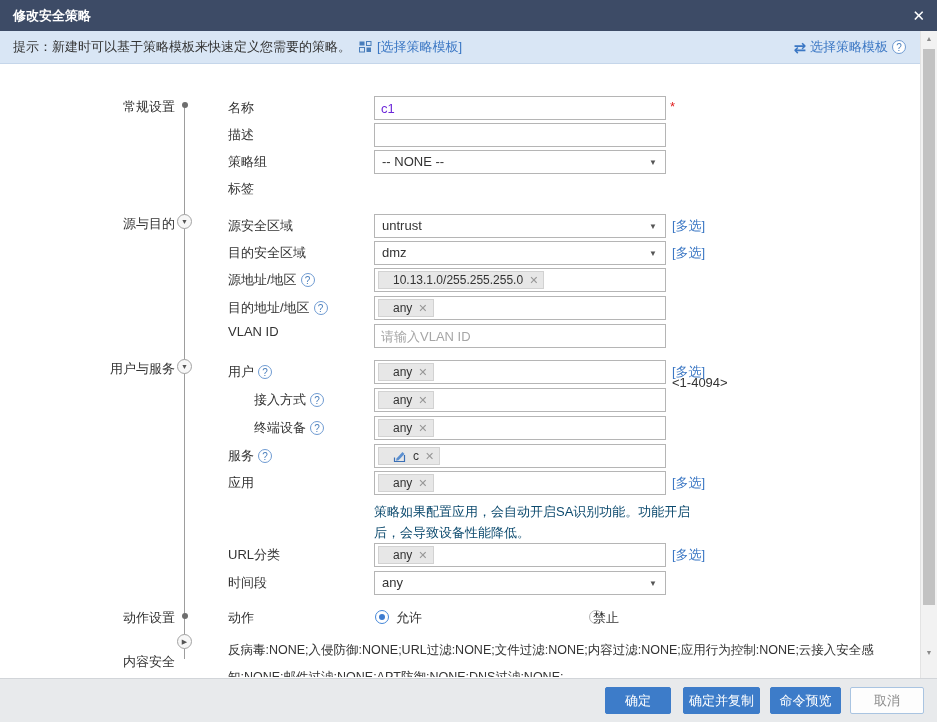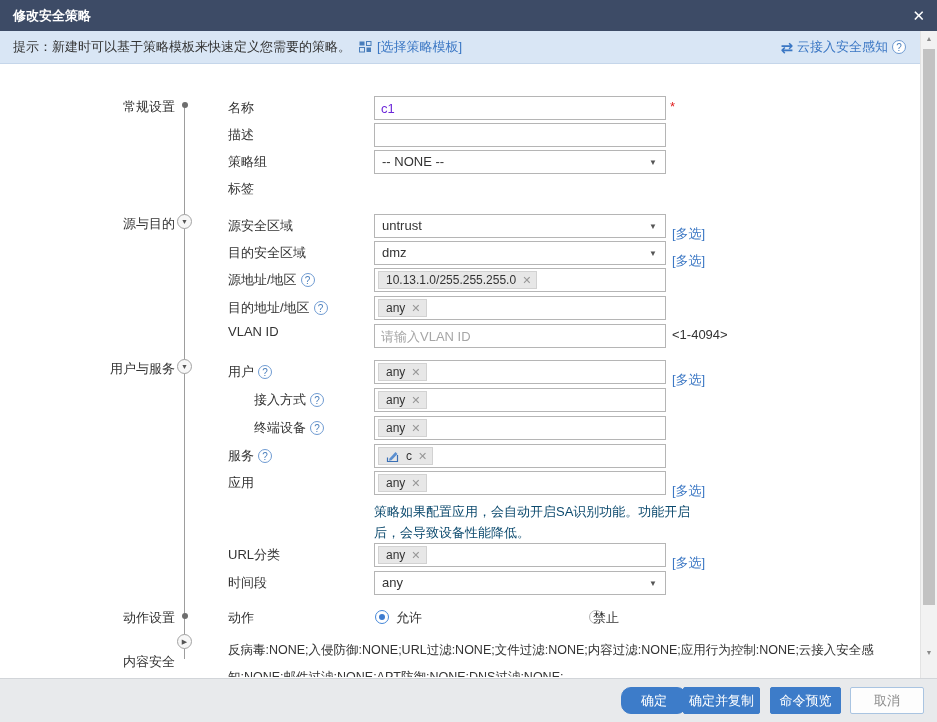--- a/index.html
+++ b/index.html
@@ -31,26 +31,26 @@
   .flabel.indent{left:254px;}
   .tinput{left:374px;width:292px;height:24px;box-sizing:border-box;border:1px solid #b5b5b5;background:#fff;
     padding:0 6px;font-size:13px;color:#6d28d9;font-family:inherit;}
   .tinput::placeholder{color:#a6a6a6;}
   .sel{left:374px;width:292px;height:24px;box-sizing:border-box;border:1px solid #b5b5b5;background:#fff;
     line-height:22px;padding-left:7px;cursor:pointer;}
   .caret{position:absolute;right:8px;top:1px;font-size:8px;color:#555;}
   .tagbox{left:374px;width:292px;height:24px;box-sizing:border-box;border:1px solid #b5b5b5;background:#fff;
     display:flex;align-items:center;padding-left:3px;}
   .chip{display:inline-flex;align-items:center;height:18px;background:#e7e7e7;border:1px solid #d2d2d2;
-    box-sizing:border-box;padding:0 5px 0 7px;font-size:12px;color:#333;gap:6px;}
+    box-sizing:border-box;padding:0 5px 0 14px;font-size:12px;color:#333;gap:6px;}
   .chip .x{color:#979797;font-size:11px;cursor:pointer;line-height:1;}
   .svc-icon{display:inline-flex;margin-right:1px;}
-  .mlink{left:672px;color:#3b77c4;cursor:pointer;margin-top:8px;}
+  .mlink{left:672px;color:#3b77c4;cursor:pointer;}
   .req{left:670px;color:#e02020;font-size:13px;}
-  .rhint{left:672px;color:#333;}
+  .rhint{left:672px;color:#333;margin-top:48px;}
   .note{left:374px;width:322px;line-height:21px;color:#0c4a6e;}
   .radio{width:14px;height:14px;border-radius:50%;border:1px solid #b3b3b3;background:#fff;box-sizing:border-box;
     display:inline-block;position:relative;cursor:pointer;}
   .radio.on{border-color:#4587d8;}
   .radio.on::after{content:"";position:absolute;left:3px;top:3px;width:6px;height:6px;border-radius:50%;background:#3d7cd0;}
   .rlabel{color:#333;}
   .summary{left:228px;width:646px;line-height:27px;color:#333;word-break:break-all;font-size:12.5px;}
   .scrolltrack{position:absolute;left:920px;top:31px;width:17px;height:647px;background:#f2f2f2;
     border-left:1px solid #e3e3e3;box-sizing:border-box;}
   .sarrow{position:absolute;left:0;width:16px;text-align:center;font-size:7px;color:#8a8a8a;cursor:pointer;}
@@ -76,21 +76,21 @@
         <rect x="0.5" y="0.5" width="5" height="4" fill="#4a7ebb"></rect>
         <rect x="7.5" y="0.5" width="4.5" height="4" fill="none" stroke="#4a7ebb"></rect>
         <rect x="0.5" y="6.5" width="5" height="4.5" fill="none" stroke="#4a7ebb"></rect>
         <rect x="7.5" y="6.5" width="4.5" height="4.5" fill="#4a7ebb"></rect>
       </svg>
     </span>
     <span class="link">[选择策略模板]</span>
   </div>
   <div class="swapgroup">
     <span class="swapglyph">⇄</span>
-    <span class="link">云接入安全感知</span>
+    <span class="link">选择策略模板</span>
     <span class="qicon">?</span>
   </div>
 </div>
 
 <div class="content">
 
   
   <div class="abs vline" style="top:41px;height:554px;"></div>
   <div class="abs slabel" style="top:34px;">常规设置</div>
   <div class="abs dot" style="top:38px;"></div>
@@ -261,17 +261,17 @@
   <div class="abs summary" style="top:573px;">反病毒:NONE;入侵防御:NONE;URL过滤:NONE;文件过滤:NONE;内容过滤:NONE;应用行为控制:NONE;云接入安全感知:NONE;邮件过滤:NONE;APT防御:NONE;DNS过滤:NONE;</div>
 </div>
 
 <div class="scrolltrack">
   <span class="sarrow" style="top:4px;">▲</span>
   <div class="sthumb"></div>
   <span class="sarrow" style="top:618px;">▼</span>
 </div>
 
 <div class="footer">
-  <button class="btn" style="left:621px;width:66px;border-radius:10px;">确定</button>
+  <button class="btn" style="left:605px;width:66px;">确定</button>
   <button class="btn" style="left:683px;width:77px;">确定并复制</button>
   <button class="btn" style="left:770px;width:71px;">命令预览</button>
   <button class="btn ghost" style="left:850px;width:74px;">取消</button>
 </div>
 
 </body></html>

